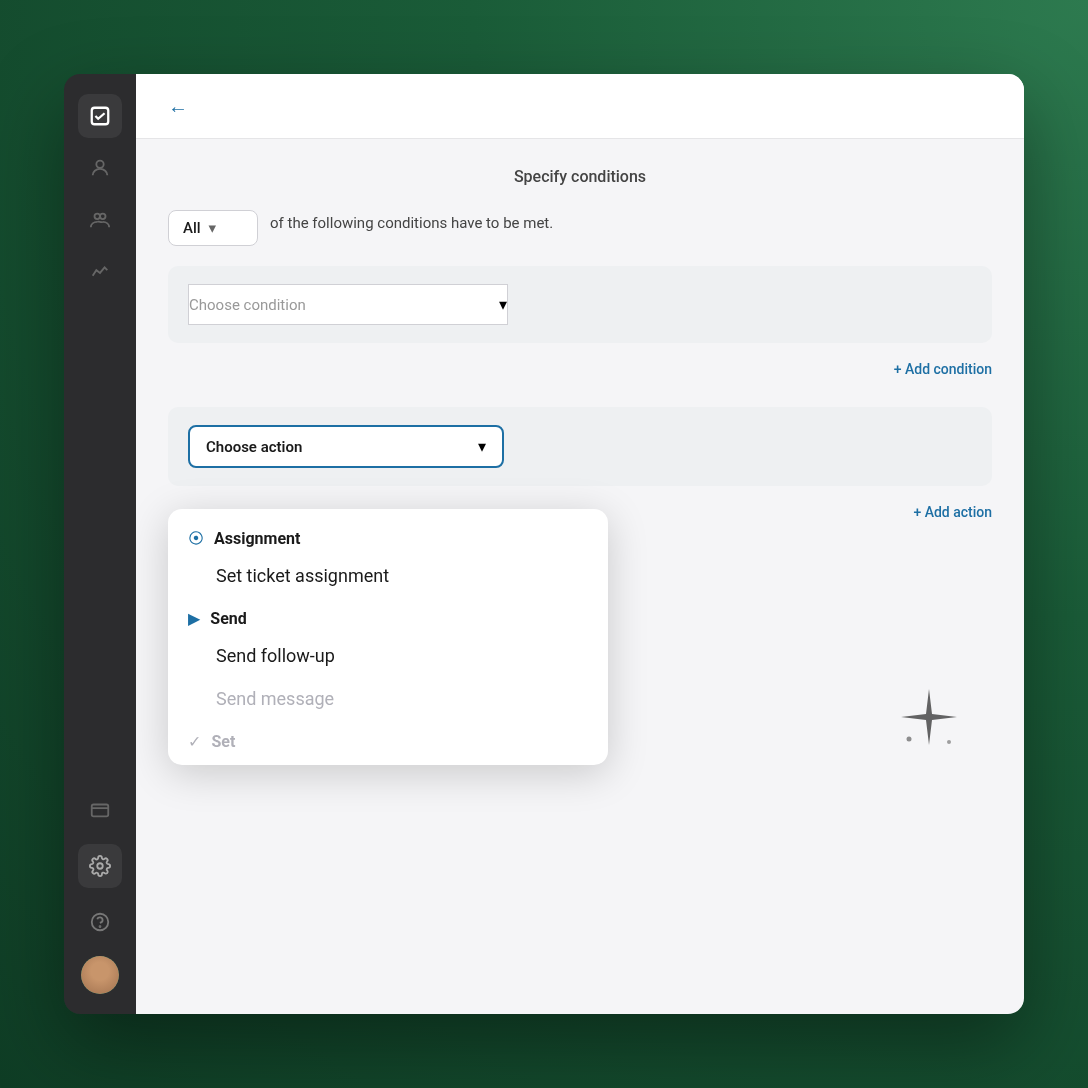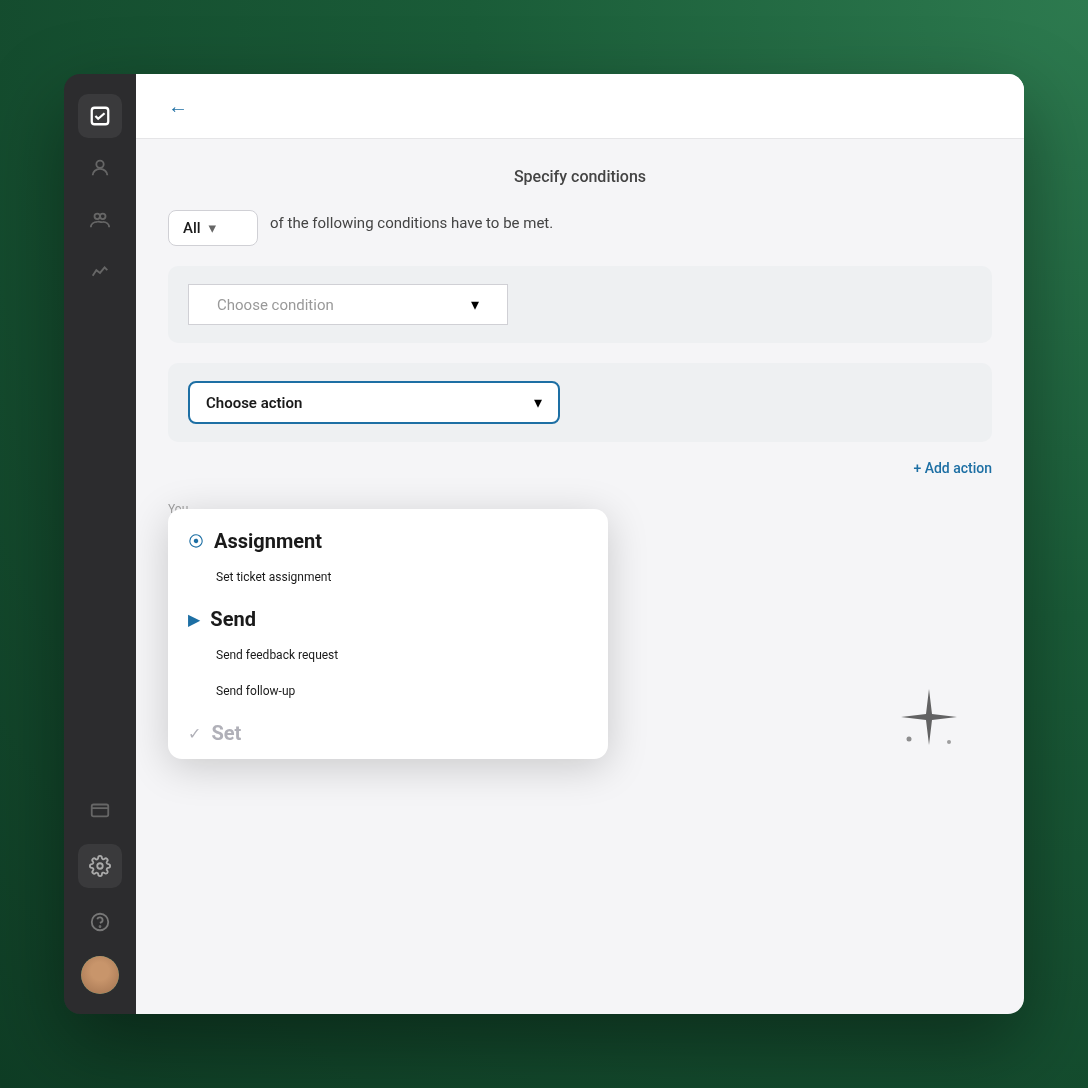--- a/index.html
+++ b/index.html
@@ -168,21 +168,21 @@
       background: #eef0f2;
       border-radius: 10px;
       padding: 18px 20px;
       margin-bottom: 8px;
     }
 
     .dropdown-select {
       background: #fff;
       border: 1.5px solid #d0d0d5;
       border-radius: 0;
-      padding: 10px 28px;
+      padding: 10px 0;
       display: flex;
       align-items: center;
       justify-content: space-between;
       cursor: pointer;
       width: 320px;
     }
 
     .dropdown-select .placeholder {
       font-size: 15px;
       color: #999;
@@ -208,21 +208,21 @@
 
     .action-dropdown {
       background: #fff;
       border: 2px solid #1d6fa4;
       border-radius: 8px;
       padding: 10px 16px;
       display: flex;
       align-items: center;
       justify-content: space-between;
       cursor: pointer;
-      width: 372px;
+      width: 316px;
     }
 
     .action-dropdown .label {
       font-size: 15px;
       font-weight: 600;
       color: #1a1a1a;
     }
 
     
     .dropdown-popup {
@@ -269,32 +269,32 @@
       color: #1d6fa4;
     }
     .dropdown-group-header .group-icon.arrow {
       color: #1d6fa4;
     }
     .dropdown-group-header .group-icon.disabled {
       color: #b0b0b8;
     }
 
     .dropdown-group-header .group-label {
-      font-size: 20px;
+      font-size: 16px;
       font-weight: 700;
       color: #1a1a1a;
     }
 
     .dropdown-group-header .group-label.disabled {
       color: #b0b0b8;
     }
 
     .dropdown-item {
       padding: 11px 20px 11px 48px;
-      font-size: 12px;
+      font-size: 18px;
       color: #1a1a1a;
       cursor: pointer;
     }
 
     .dropdown-item.disabled {
       color: #b0b0b8;
       cursor: default;
     }
 
     
@@ -431,20 +431,21 @@
         <span class="condition-text">of the following conditions have to be met.</span>
       </div>
 
       <div class="condition-card">
         <div class="dropdown-select">
           <span class="placeholder">Choose condition</span>
           <span>▾</span>
         </div>
       </div>
 
+      <a class="add-link">+ Add condition</a>
 
       <div class="action-card">
         <div class="action-dropdown">
           <span class="label">Choose action</span>
           <span>▾</span>
         </div>
       </div>
 
       <a class="add-link">+ Add action</a>
 
@@ -467,22 +468,22 @@
           <div class="dropdown-group-header">
             <span class="group-icon blue">⦿</span>
             <span class="group-label">Assignment</span>
           </div>
           <div class="dropdown-item">Set ticket assignment</div>
 
           <div class="dropdown-group-header">
             <span class="group-icon arrow">▶</span>
             <span class="group-label">Send</span>
           </div>
-          <div class="dropdown-item">Send feedback request</div>
           <div class="dropdown-item">Send follow-up</div>
+          <div class="dropdown-item disabled">Send message</div>
 
           <div class="dropdown-group-header">
             <span class="group-icon disabled">✓</span>
             <span class="group-label disabled">Set</span>
           </div>
         </div>
       </div>
 
       <div class="sparkle">
         <svg viewBox="0 0 70 70" fill="none">

